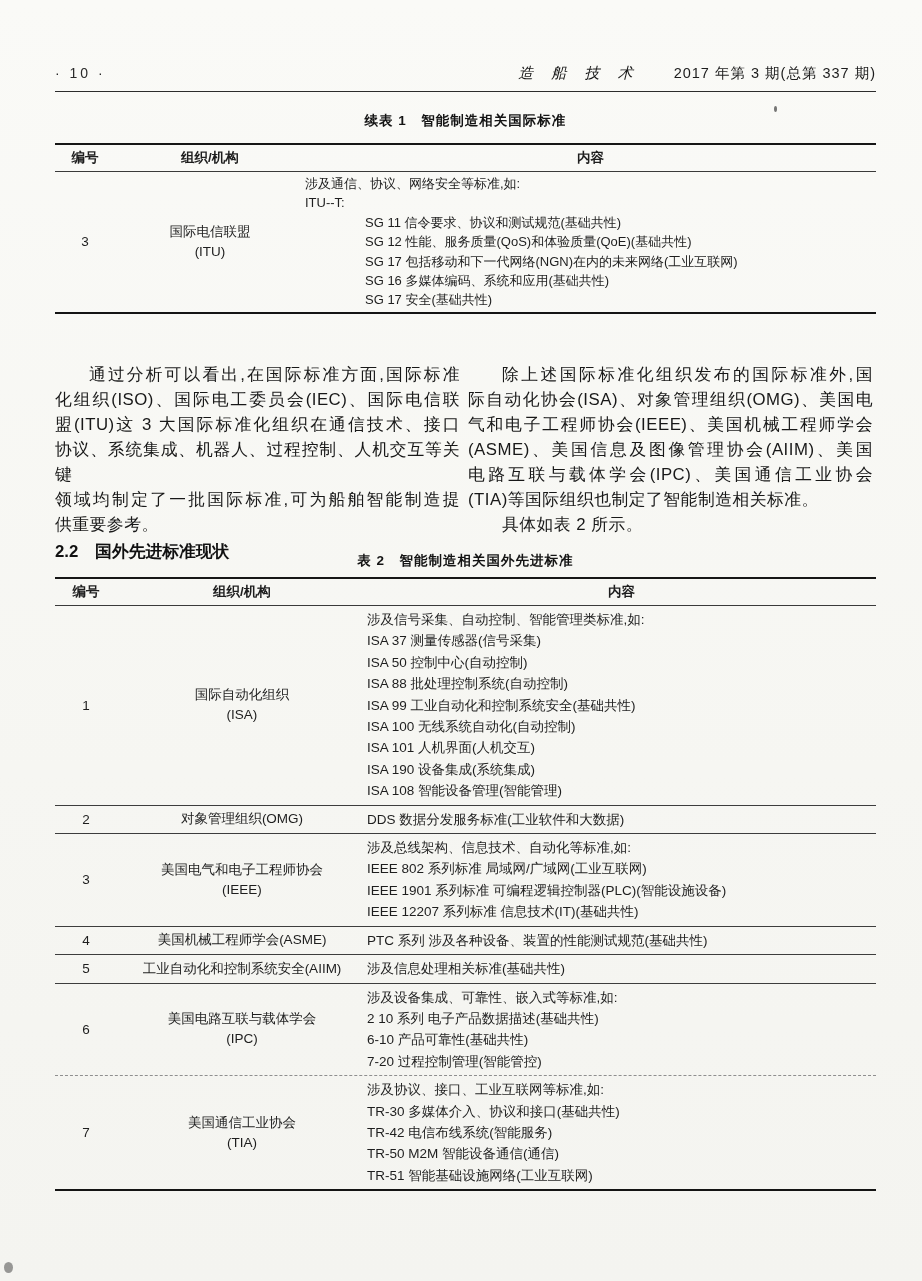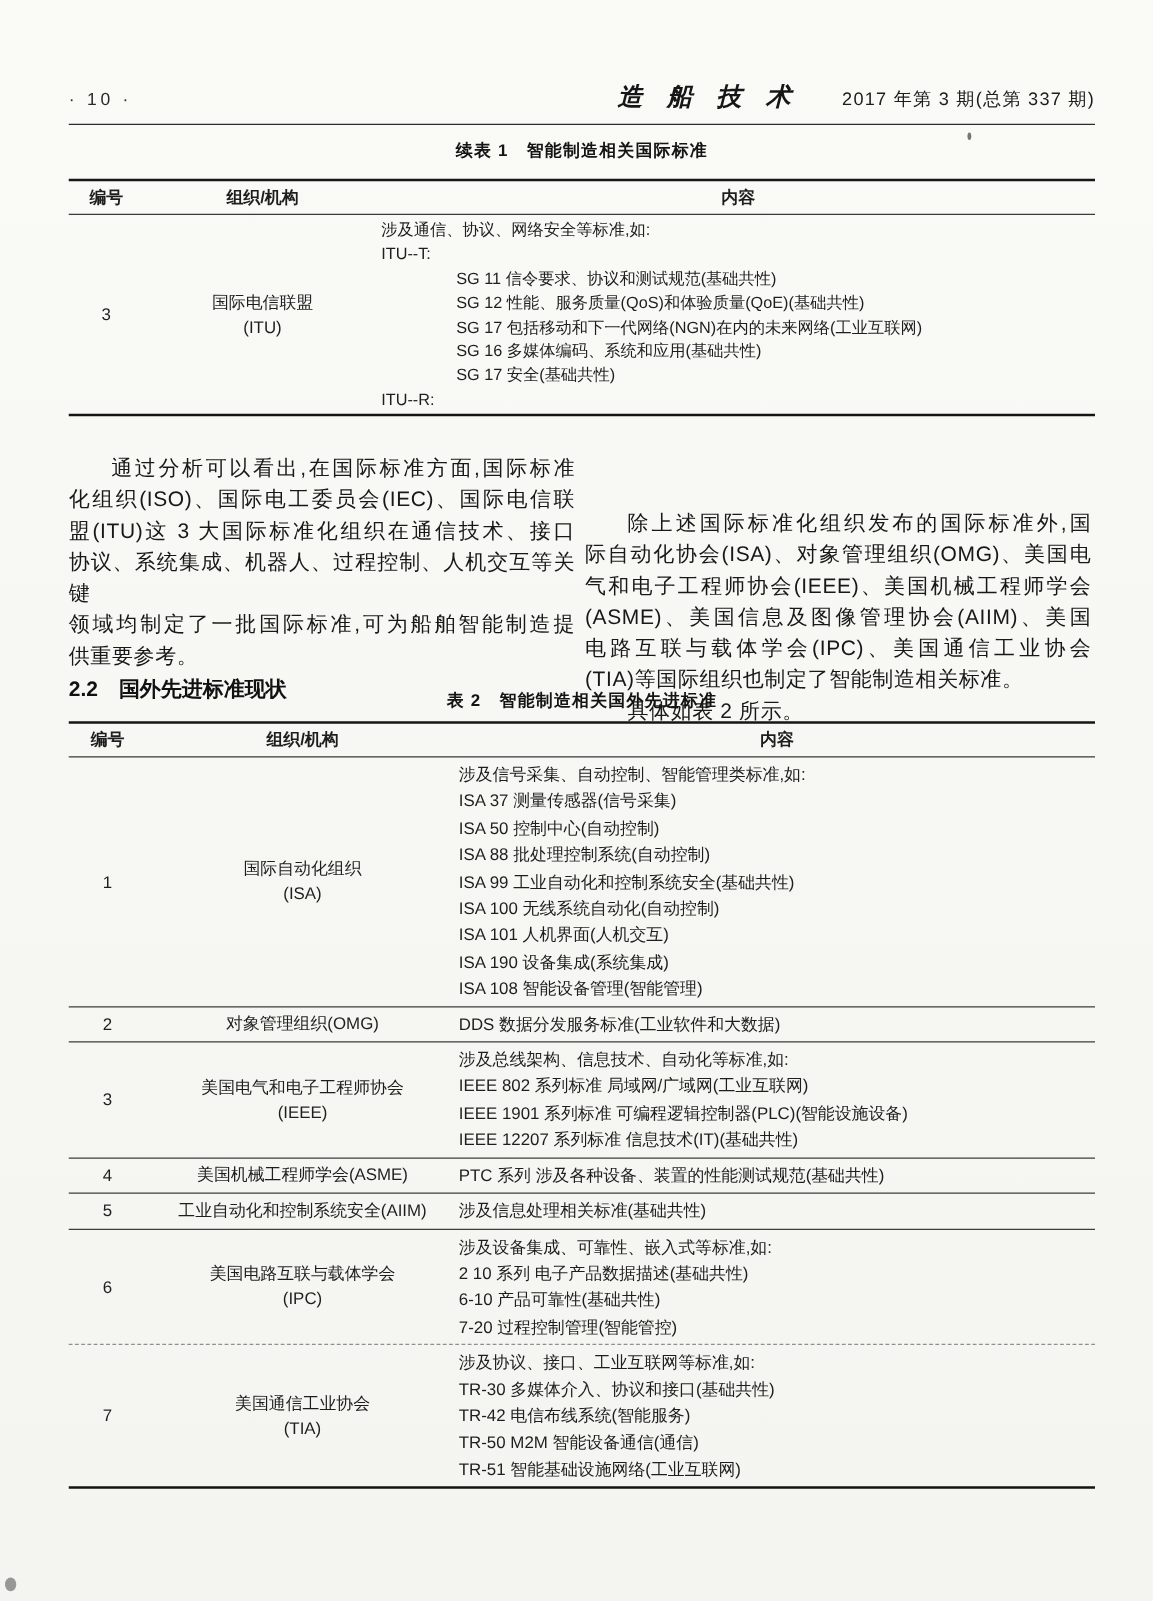--- a/index.html
+++ b/index.html
@@ -10,21 +10,21 @@
     color:#1e1e1e;
     -webkit-font-smoothing:antialiased;
   }
   .page{position:absolute;inset:0;background:linear-gradient(180deg,#fafaf7 0%,#f6f6f2 60%,#f4f4f0 100%);}
 
   
   .header{position:absolute;left:55px;top:64px;width:821px;}
   .header-row{display:flex;justify-content:space-between;align-items:baseline;}
   .pageno{font-size:14px;letter-spacing:3px;color:#2a2a2a;}
   .head-right{display:flex;align-items:baseline;gap:34px;}
-  .journal{font-weight:bold;font-style:italic;font-size:20px;letter-spacing:7px;color:#161616;}
+  .journal{font-weight:normal;font-style:italic;font-size:15px;letter-spacing:7px;color:#161616;}
   .issue{font-size:14.5px;letter-spacing:1px;color:#1c1c1c;}
   .header-rule{margin-top:8px;border-bottom:1.6px solid #2c2c2c;}
 
   
   .tbl{position:absolute;left:55px;width:821px;}
   .tbl-title{text-align:center;font-weight:bold;font-size:13.5px;letter-spacing:1px;color:#141414;}
   .thead{display:grid;border-top:2.5px solid #161616;border-bottom:1px solid #3a3a3a;
          font-weight:bold;font-size:13.5px;padding:4px 0;}
   .thead span{text-align:center;}
   .trow{display:grid;align-items:center;border-bottom:1px solid #3d3d3d;}
@@ -44,21 +44,21 @@
 
   
   .t2{top:552px;font-size:13.5px;}
   .t2 .tbl-title{margin-bottom:7px;}
   .t2 .thead,.t2 .trow{grid-template-columns:62px 250px 1fr;}
   .t2 .cline{line-height:21.4px;}
 
   
   .bodycol{position:absolute;top:362px;width:405px;font-size:16.8px;}
   .bodycol.left{left:55px;}
-  .bodycol.right{left:468px;margin-top:44px;}
+  .bodycol.right{left:468px;}
   .bodyline{line-height:25px;text-align:justify;text-align-last:justify;letter-spacing:.5px;color:#181818;}
   .bodyline.noj{text-align-last:left;}
   .bodyline.ind{text-indent:34px;}
   .sec-head{font-weight:bold;font-size:16.8px;line-height:27px;margin-top:1px;color:#111;}
 
   
   .speck{position:absolute;background:#4a4a4a;border-radius:50%;}
   .speck.a{left:774px;top:106px;width:3px;height:6px;opacity:.75;}
   .speck.b{left:4px;top:1262px;width:9px;height:11px;opacity:.55;}
 </style>
@@ -93,21 +93,20 @@
             <div class="org-line">(ITU)</div>
           </div>
           <div class="cell-content">
             <div class="cline">涉及通信、协议、网络安全等标准,如:</div>
             <div class="cline">ITU--T:</div>
             <div class="cline ind">SG 11 信令要求、协议和测试规范(基础共性)</div>
             <div class="cline ind">SG 12 性能、服务质量(QoS)和体验质量(QoE)(基础共性)</div>
             <div class="cline ind">SG 17 包括移动和下一代网络(NGN)在内的未来网络(工业互联网)</div>
             <div class="cline ind">SG 16 多媒体编码、系统和应用(基础共性)</div>
             <div class="cline ind">SG 17 安全(基础共性)</div>
-            <div class="cline">ITU--R:</div>
           </div>
         </div>
       </div>
   </div>
 
   <div class="bodycol left" id="left-col">
       <div class="bodyline ind">通过分析可以看出,在国际标准方面,国际标准</div>
       <div class="bodyline">化组织(ISO)、国际电工委员会(IEC)、国际电信联</div>
       <div class="bodyline">盟(ITU)这 3 大国际标准化组织在通信技术、接口</div>
       <div class="bodyline">协议、系统集成、机器人、过程控制、人机交互等关键</div>

